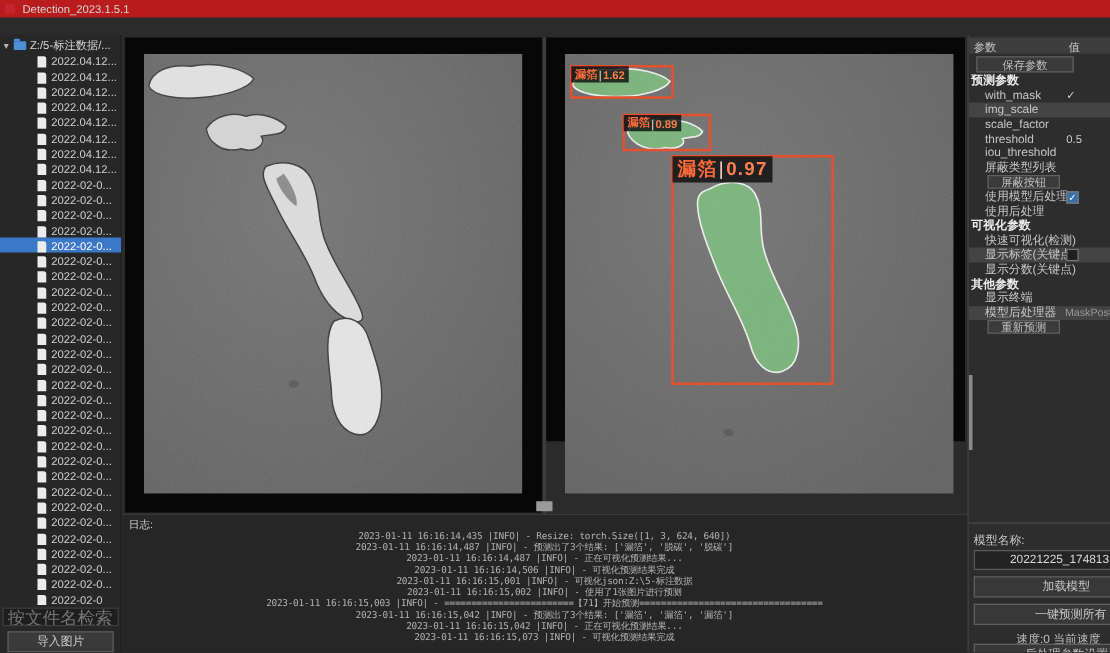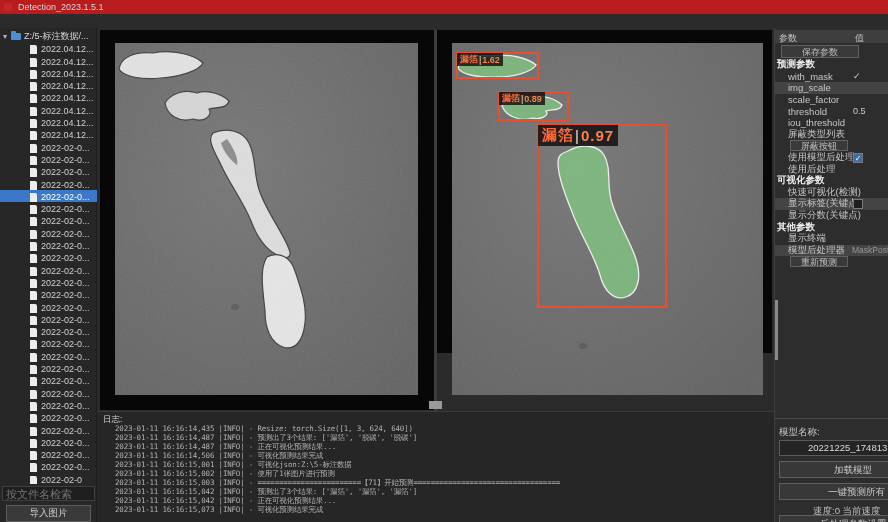--- a/index.html
+++ b/index.html
@@ -26,21 +26,21 @@
     position:relative; flex:none; }
   .folder-ico::before { content:""; position:absolute; left:0; top:-2px; width:5px; height:2px;
     background:#4a90d9; border-radius:1px 1px 0 0; }
   .tree-items {}
   .tree-item { height:12.3px; display:flex; align-items:flex-end; font-size:9px; color:#cfcfcf;
     padding-left:30px; white-space:nowrap; }
   .tree-item.selected { background:#3c78c8; color:#ffffff; }
   .file-ico { width:7px; height:9px; background:#ececec; margin-right:4px; flex:none;
     border-radius:0 2px 0 0; }
   .search { position:absolute; left:2px; top:458px; width:93px; height:15px; background:#1e1e1e;
-    border:1px solid #3f3f3f; color:#cfcfcf; font-size:11px; padding:0 3px;
+    border:1px solid #3f3f3f; color:#cfcfcf; font-size:14px; padding:0 3px;
     font-family:"Liberation Sans", sans-serif; }
   .search::placeholder { color:#757575; }
   .import-btn { position:absolute; left:6px; top:477px; width:85px; height:17px; background:#3a3a3a;
     border:1px solid #5c5c5c; color:#cccccc; font-size:9.5px; font-family:"Liberation Sans", sans-serif; }
 
   
   .panel-left { position:absolute; left:100px; top:30px; width:334px; height:380px; background:#070707; }
   .panel-right { position:absolute; left:437px; top:30px; width:335px; height:323px; background:#070707; }
   .img-wrap { position:absolute; left:15px; top:13px; overflow:hidden; }
   .img-left { width:303px; height:352px; }
@@ -53,21 +53,21 @@
     display:flex; align-items:center; padding:0 3px; white-space:nowrap; }
   .det-label .bar { color:#ffd9cc; font-weight:normal; margin:0 1px; }
   .det-label .score { color:#ff7f4d; }
   .lbl-sm { height:13px; font-size:9px; }
   .lbl-lg { height:21px; font-size:15px; letter-spacing:1px; padding:0 4px; }
 
   
   .log { position:absolute; left:97px; top:411px; width:677px; height:111px; background:#262626;
     border-top:1px solid #3a3a3a; overflow:hidden; }
   .log-header { position:absolute; left:6px; top:2px; font-size:8.5px; color:#d2d2d2; }
-  .log-lines { position:absolute; left:18px; top:13px; width:665px; }
+  .log-lines { position:absolute; left:6px; top:13px; width:665px;text-align:center; }
   .log-line { font-family:"DejaVu Sans Mono", monospace; font-size:7.5px; line-height:8.95px;
     letter-spacing:-0.2px; color:#b2b2b2; white-space:pre; overflow:hidden; }
 
   
   .params { position:absolute; left:774px; top:28px; width:114px; height:494px; background:#2d2d2d;
     border-left:1px solid #404040; overflow:hidden; }
   .p-header { position:absolute; left:0; top:2px; width:114px; height:13px; background:#3e3e3e;
     font-size:9px; color:#c9c9c9; }
   .p-header .h1 { position:absolute; left:4px; top:2px; }
   .p-header .h2 { position:absolute; left:80px; top:2px; }

